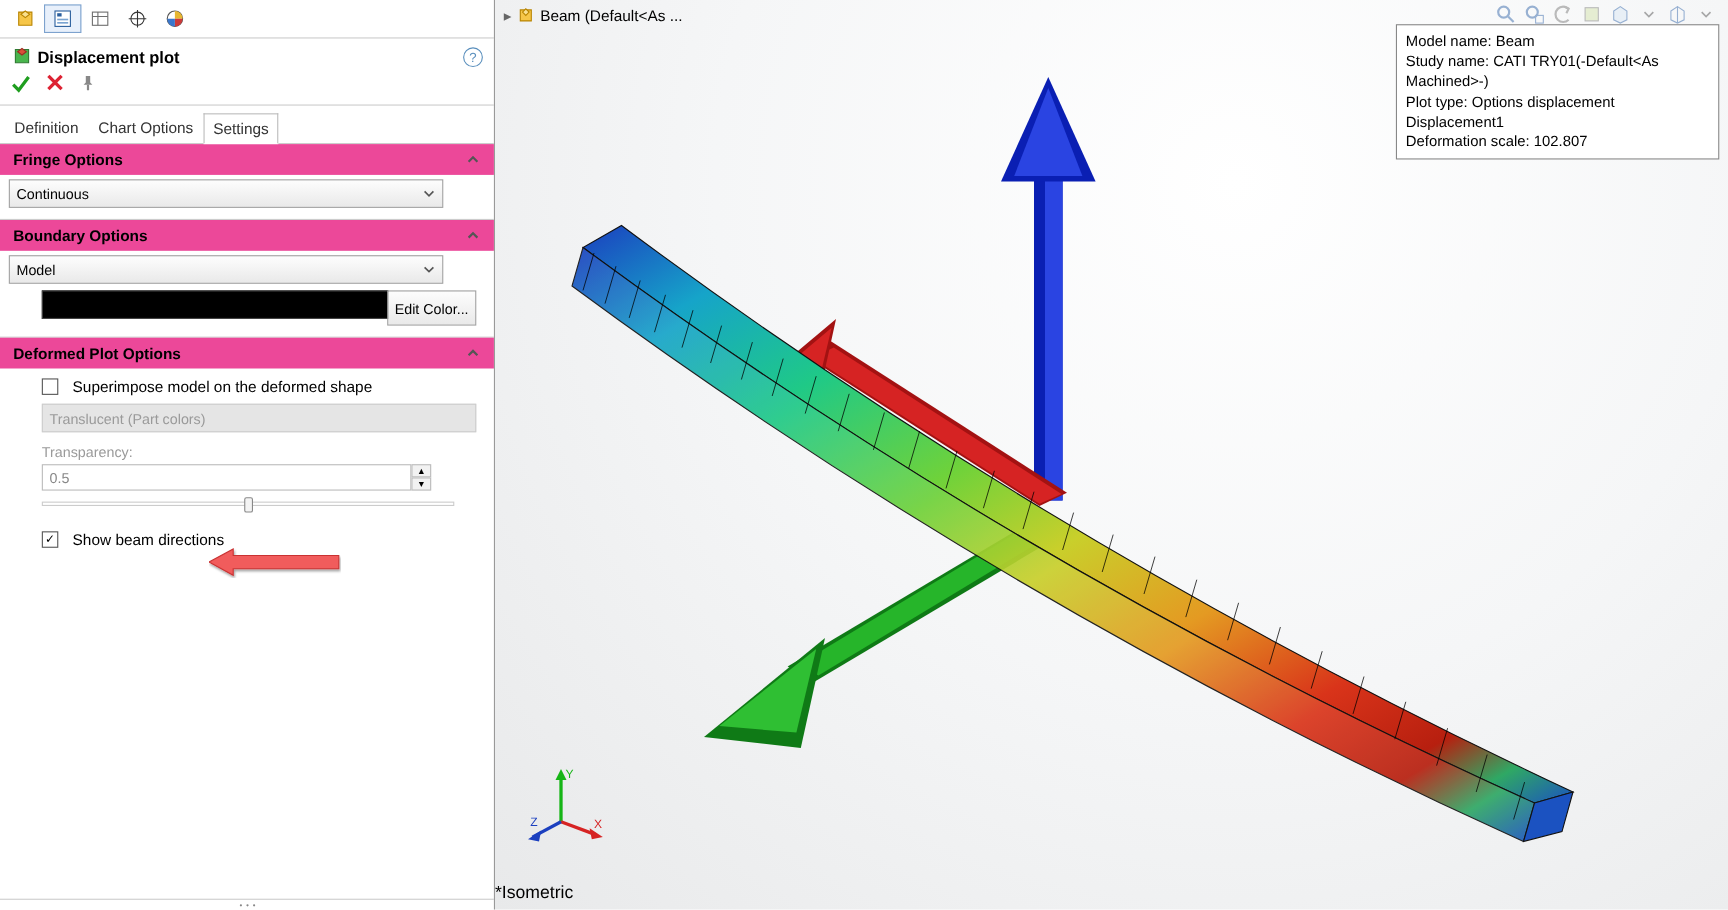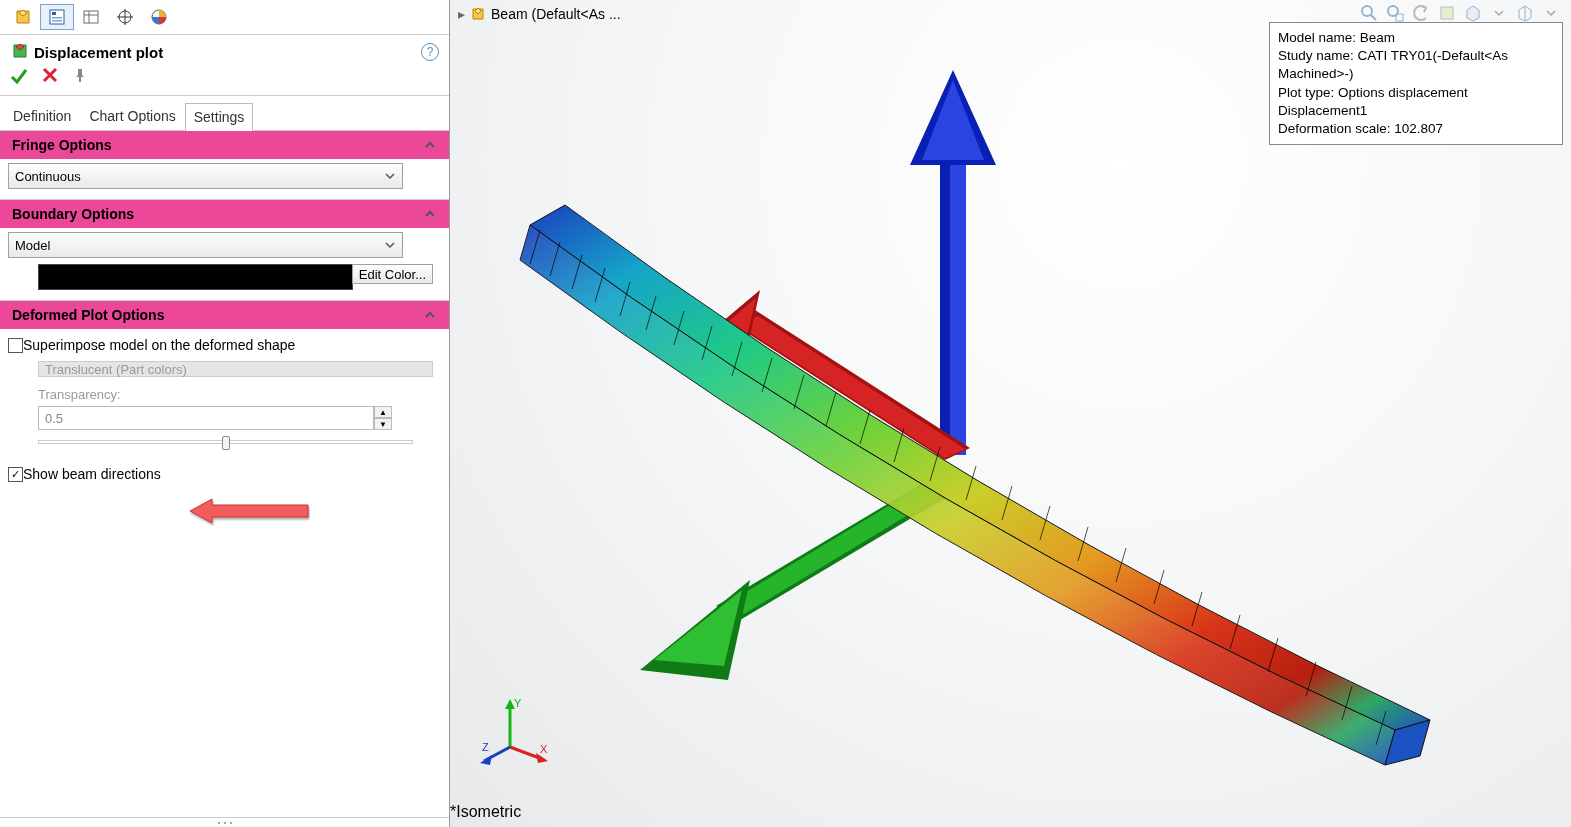--- a/index.html
+++ b/index.html
@@ -25,26 +25,26 @@
   .section { border-bottom: 1px solid #ccc; }
   .section-header { display: flex; align-items: center; padding: 6px 12px; font-weight: bold; font-size: 14px; background: #ec4899; }
   .section-header .chev { margin-left: auto; }
   .section-body { padding: 4px 8px 10px 8px; }
 
   .dropdown { width: 395px; height: 26px; border: 1px solid #a0a0a0; background: linear-gradient(#fdfdfd,#e9e9e9); display: flex; align-items: center; padding: 0 6px; font-size: 13px; cursor: pointer; }
   .dropdown .dd-arrow { margin-left: auto; }
 
   .color-row { display: flex; margin-left: 30px; margin-top: 6px; width: 395px; }
   .color-swatch { flex: 1; height: 26px; background: #000; border: 1px solid #444; }
-  .edit-color { height: 20px; padding: 0 6px; font-size: 13px; display: flex; align-items: center; border: 1px solid #a0a0a0; background: linear-gradient(#fdfdfd,#e9e9e9); cursor: pointer; margin-left: -1px; }
-
-  .chkrow { display: flex; align-items: center; gap: 0; font-size: 14px; padding: 4px 0; }
+  .edit-color { height: 32px; padding: 0 6px; font-size: 13px; display: flex; align-items: center; border: 1px solid #a0a0a0; background: linear-gradient(#fdfdfd,#e9e9e9); cursor: pointer; margin-left: -1px; }
+
+  .chkrow { display: flex; align-items: center; gap: 13px; margin-left: 30px; font-size: 14px; padding: 4px 0; }
   .chkbox { width: 15px; height: 15px; border: 1px solid #555; display: flex; align-items: center; justify-content: center; font-size: 11px; cursor: pointer; }
 
-  .disabled-dd { width: 395px; height: 16px; margin-left: 30px; border: 1px solid #ccc; background: #e5e5e5; color: #9a9a9a; display: flex; align-items: center; padding: 0 6px; font-size: 13px; margin-top: 4px; }
+  .disabled-dd { width: 395px; height: 26px; margin-left: 30px; border: 1px solid #ccc; background: #e5e5e5; color: #9a9a9a; display: flex; align-items: center; padding: 0 6px; font-size: 13px; margin-top: 4px; }
   .disabled-label { margin-left: 30px; color: #9a9a9a; font-size: 13px; margin-top: 10px; }
 
   .spinrow { display: flex; margin-left: 30px; width: 354px; margin-top: 4px; }
   .spininput { flex: 1; height: 24px; border: 1px solid #bbb; padding: 0 6px; font-size: 13px; color: #888; }
   .spinbtns { display: flex; flex-direction: column; }
   .spinbtn { width: 18px; height: 12px; border: 1px solid #bbb; background: #f2f2f2; font-size: 8px; display: flex; align-items: center; justify-content: center; cursor: pointer; }
 
   .slider { margin-left: 30px; width: 375px; height: 4px; border: 1px solid #ccc; margin-top: 10px; position: relative; }
   .slider-thumb { position: absolute; top: -5px; left: 50%; width: 8px; height: 14px; border: 1px solid #888; background: #f4f4f4; transform: translateX(-50%); border-radius: 2px; }
 

